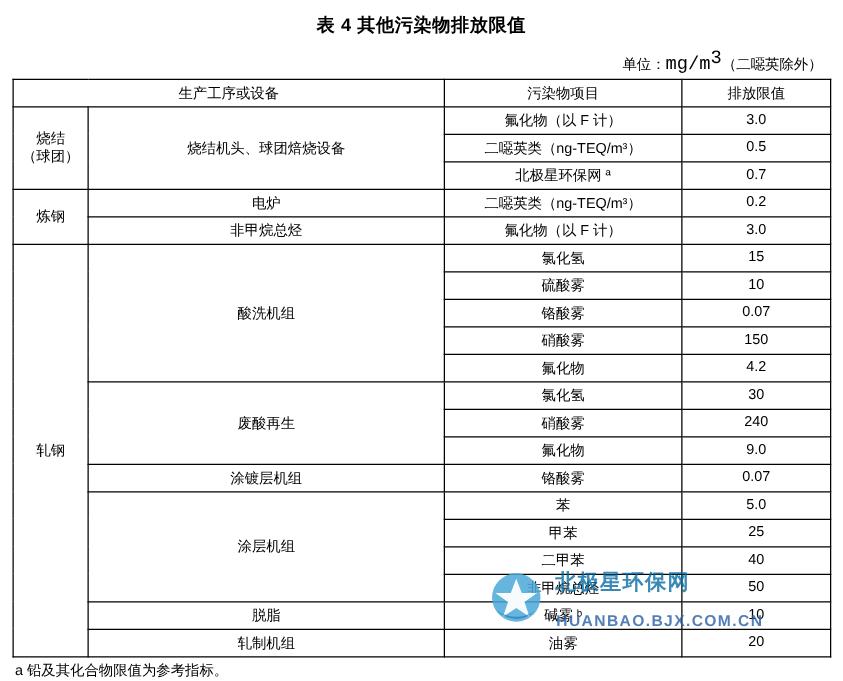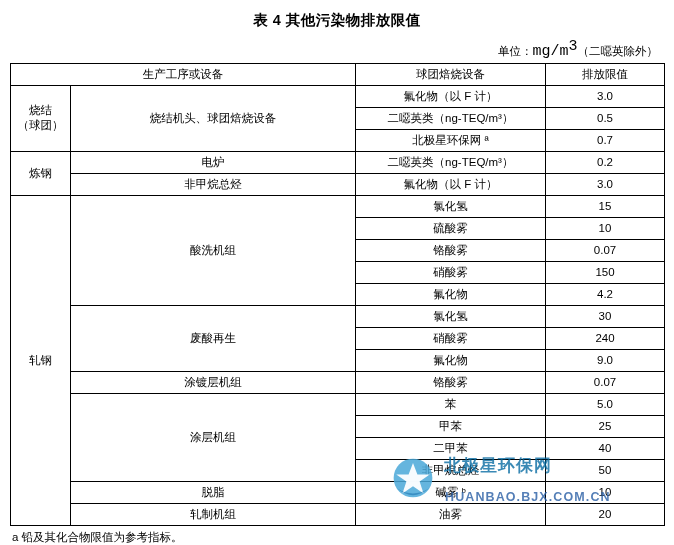--- a/index.html
+++ b/index.html
@@ -130,21 +130,21 @@
   <table class="main">
     <colgroup>
       <col class="col-a">
         <col class="col-b">
         <col class="col-c">
         <col class="col-d">
     </colgroup>
     <thead>
       <tr>
         <th colspan="2">生产工序或设备</th>
-        <th>球团焙烧设备</th>
+        <th>污染物项目</th>
         <th>排放限值</th>
       </tr>
     </thead>
     <tbody>
 
       <tr>
         <td rowspan="3">
           <div>烧结</div>
           <div>（球团）</div>
         </td>

